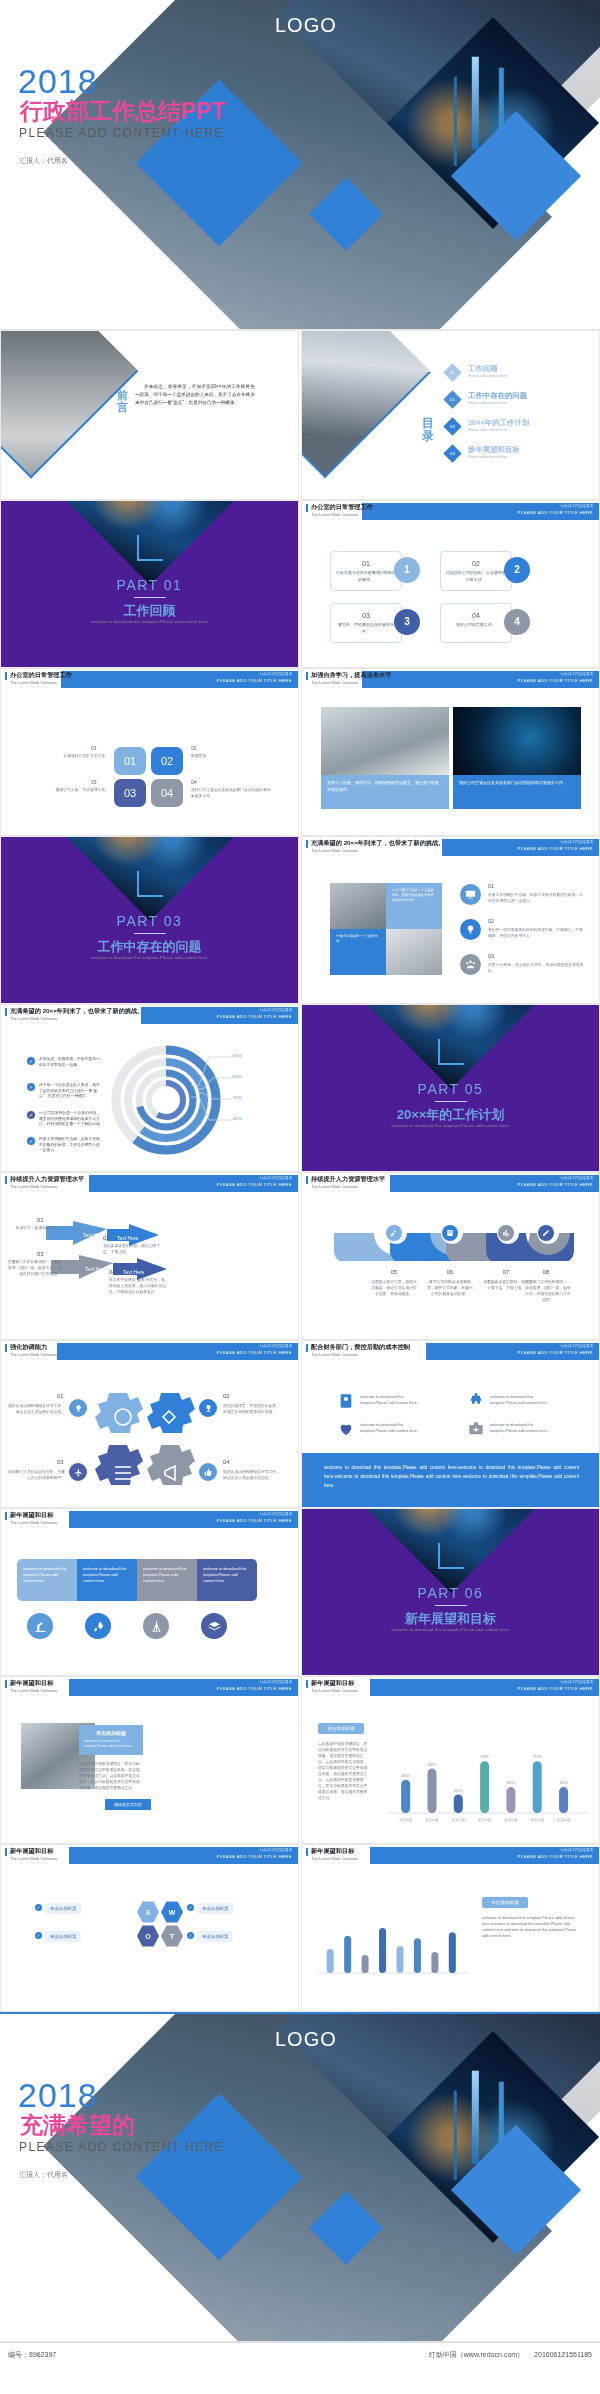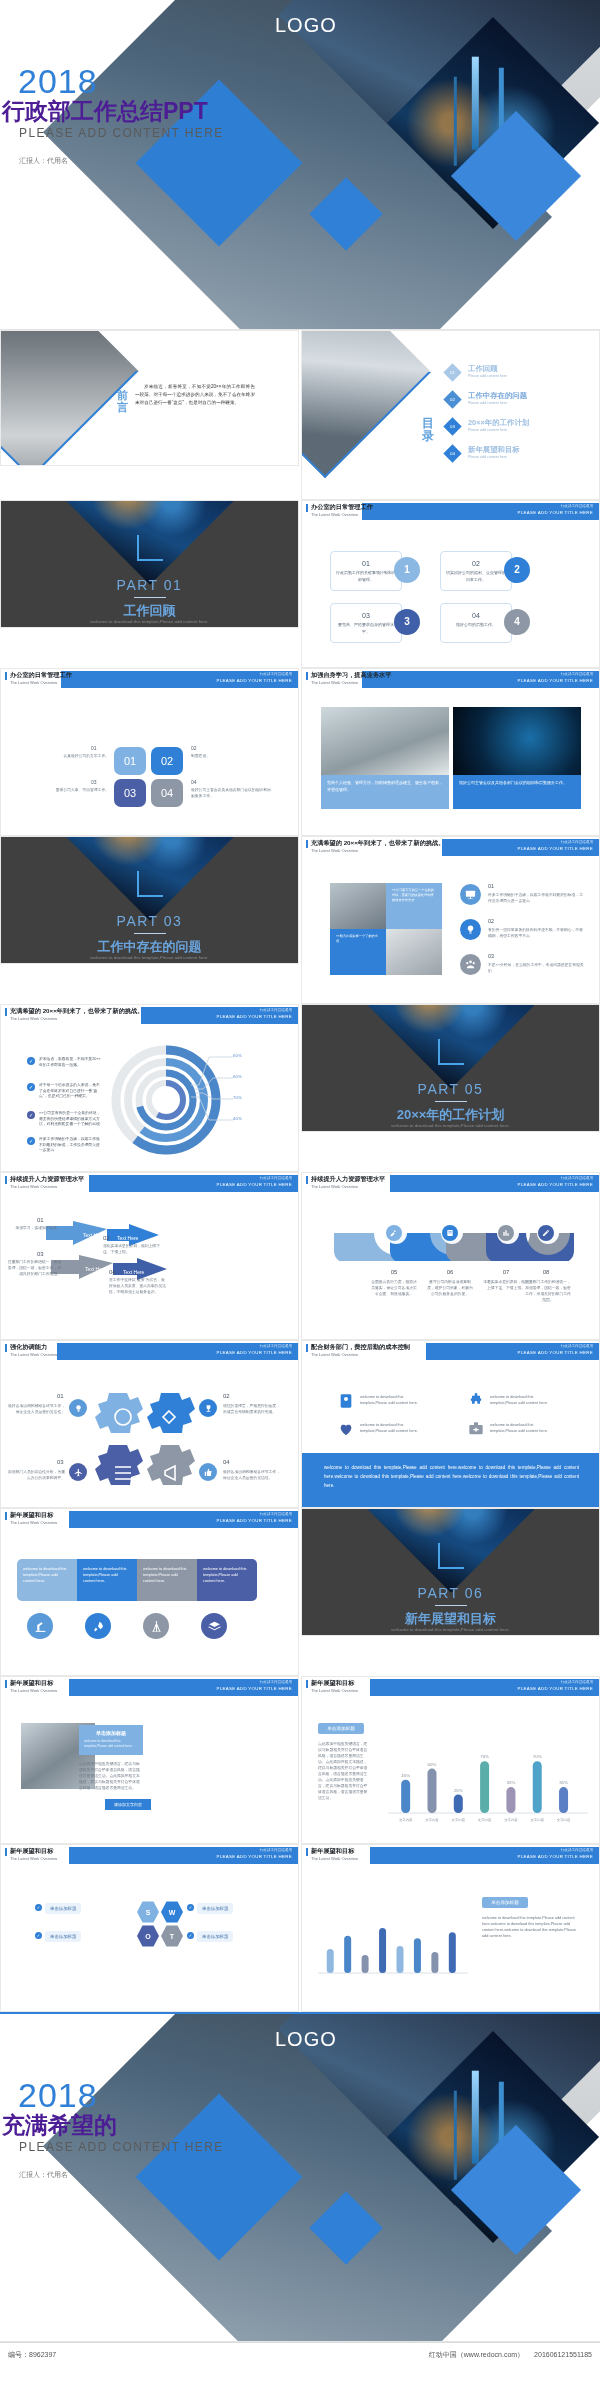--- a/index.html
+++ b/index.html
@@ -45,53 +45,53 @@
     left:160px; top:104px;
   }
   .cover .bluediamond.small{ left:320px; top:188px; width:52px; height:52px; background:#2f80d6;}
   .cover .bluediamond.right{ left:470px; top:130px; width:92px; height:92px; background:#3a87db;}
   .cover .greydiag{
     position:absolute; right:-40px; top:-40px; width:180px; height:120px;
     background:linear-gradient(135deg,#c9ccd0,#9aa0a6); transform:rotate(45deg); opacity:.5;
   }
   .cover-logo{ position:absolute; left:275px; top:14px; color:#fff; font-size:20px; letter-spacing:1px; z-index:6;}
   .cover-year{ position:absolute; left:18px; top:62px; font-size:34px; color:#2f80d6; font-weight:300; letter-spacing:1px; z-index:6;}
-  .cover-title{ position:absolute; left:2px; top:96px; font-size:23px; color:#4c1d95; font-weight:700; letter-spacing:0px; z-index:6;}
+  .cover-title{ position:absolute; left:20px; top:96px; font-size:23px; color:#ec4899; font-weight:700; letter-spacing:0px; z-index:6;}
   .cover-sub{ position:absolute; left:19px; top:126px; font-size:12px; color:#5a5a5a; letter-spacing:1.4px; z-index:6;}
   .cover-author{ position:absolute; left:19px; top:156px; font-size:7px; color:#777; z-index:6;}
 
   
   .hdr{ position:relative; height:22px; }
   .hdr .bar{ position:absolute; left:60px; right:0; top:2px; height:17px; background:#2f80d6; }
   .hdr .tick{ position:absolute; left:4px; top:3px; width:2px; height:8px; background:#2f80d6;}
   .hdr .t1{ position:absolute; left:9px; top:2px; font-size:6.2px; color:#20262c; font-weight:700; z-index:3; white-space:nowrap;}
   .hdr .t2{ position:absolute; left:9px; top:11px; font-size:4px; color:#6a7480; z-index:3; white-space:nowrap;}
   .hdr .r1{ position:absolute; right:6px; top:3px; font-size:3.6px; color:#d8e8fb; z-index:3;}
   .hdr .r2{ position:absolute; right:6px; top:9px; font-size:4.4px; color:#ffffff; letter-spacing:.3px; z-index:3;}
 
   
-  .part{ height:128px; position:relative; background:#404040; overflow:hidden;}
+  .part{ height:168px; position:relative; background:#4c1d95; overflow:hidden;}
   .part .ph{
     position:absolute; left:50%; top:-66px; margin-left:-62px; width:124px; height:124px;
     transform:rotate(45deg);
     background:
       radial-gradient(circle at 35% 60%, rgba(255,175,70,.6) 0 8%, transparent 34%),
       radial-gradient(circle at 65% 40%, rgba(80,180,255,.55) 0 7%, transparent 32%),
       linear-gradient(160deg,#0a1830 0%,#10396a 45%,#154a80 70%,#081325 100%);
     overflow:hidden;
   }
   .part .chev{ position:absolute; left:50%; top:34px; margin-left:-13px; width:26px; height:26px;
     border-left:2.5px solid #4aa3e8; border-bottom:2.5px solid #4aa3e8;}
   .part .pnum{ position:absolute; top:76px; width:100%; text-align:center; font-size:14px; color:#6fa8df; letter-spacing:1.5px;}
   .part .prule{ position:absolute; top:96px; left:50%; margin-left:-16px; width:32px; height:1px; background:#b9d3ec;}
   .part .ptitle{ position:absolute; top:101px; width:100%; text-align:center; font-size:13px; color:#6aa4dd; font-weight:700;}
   .part .pdesc{ position:absolute; top:118px; width:100%; text-align:center; font-size:4.4px; color:#8a8a8a;}
 
   
-  .pref{ height:136px; position:relative; overflow:hidden; background:#fff;}
+  .pref{ height:170px; position:relative; overflow:hidden; background:#fff;}
   .pref .img{ position:absolute; left:-46px; top:-36px; width:152px; height:152px; transform:rotate(45deg);
     background:linear-gradient(135deg,#3a3f44,#7b8288 40%,#cfd3d6 80%,#9aa0a5); }
   .pref .frame{ position:absolute; left:-46px; top:-36px; width:152px; height:152px; transform:rotate(45deg);
     border:2.5px solid #2f80d6; border-top-color:transparent; border-left-color:transparent; }
   .pref .lbl{ position:absolute; left:116px; top:58px; font-size:11px; color:#5fa0dd; font-weight:700; line-height:12px; width:12px;}
   .pref .txt{ position:absolute; left:134px; top:52px; width:120px; font-size:4.6px; line-height:8px; color:#333; text-indent:9px; text-align:justify;}
 
   
   .toc{ height:170px; position:relative; overflow:hidden; background:#fff;}
   .toc .img{ position:absolute; left:-52px; top:-34px; width:150px; height:150px; transform:rotate(45deg);

